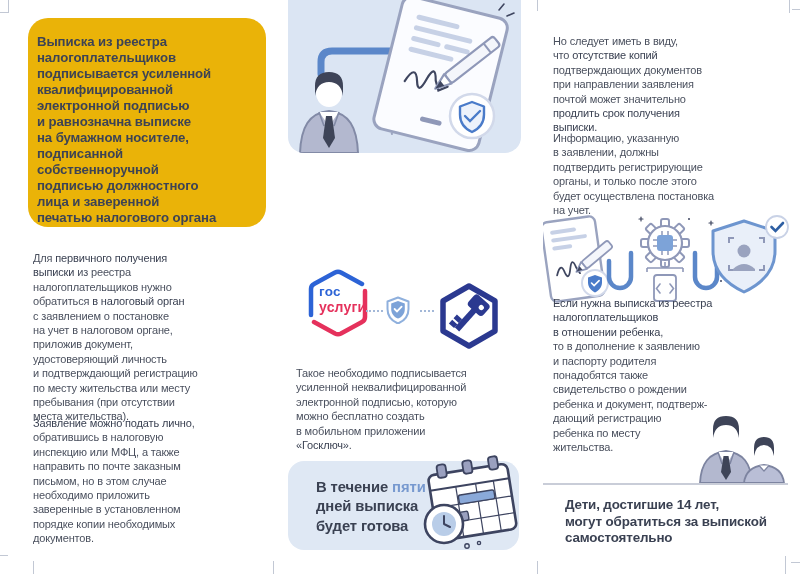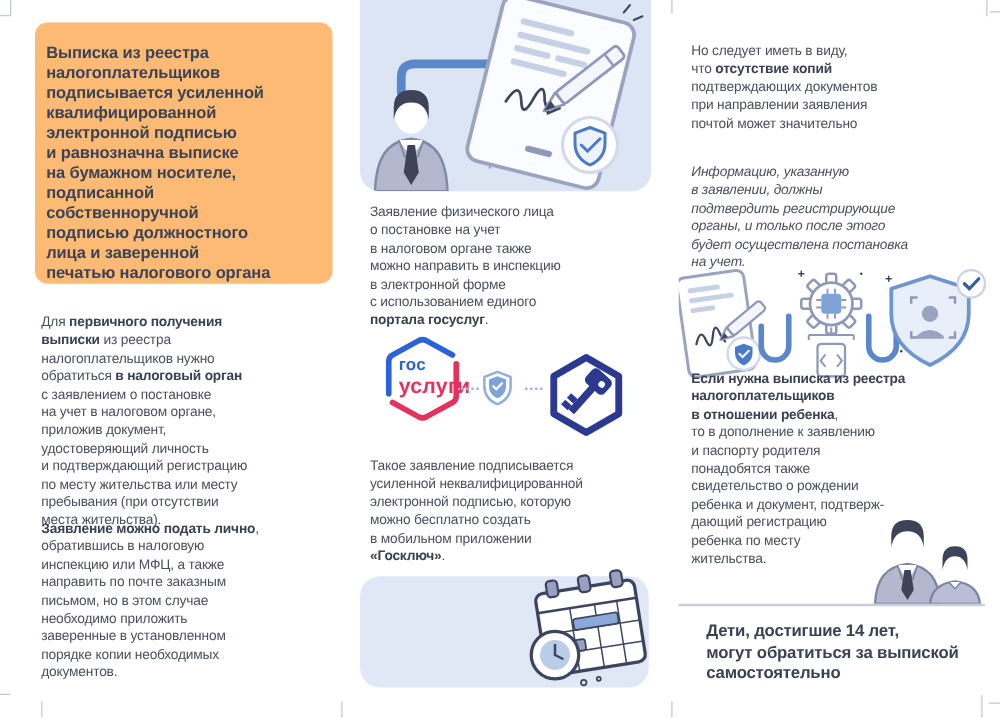--- a/index.html
+++ b/index.html
@@ -1,47 +1,47 @@
 <!DOCTYPE html>
 <html><head>
 <meta charset="utf-8">
 <style>
   html,body{margin:0;padding:0;background:#fff;}
   .page{position:relative;width:800px;height:574px;background:#ffffff;overflow:hidden;
         font-family:"Liberation Sans","DejaVu Sans",sans-serif;color:#4a505e;}
   .abs{position:absolute;}
   .para{position:absolute;white-space:pre-line;font-size:11px;line-height:14.4px;
         letter-spacing:-0.15px;color:#4a505e;}
-  .para .b,.bold{font-weight:bold;color:#3a4152;}
+  .para .b,.bold{font-weight:normal;color:#3a4152;}
   .mark{position:absolute;background:#c2c8d4;}
 
-  #note-box{left:28px;top:18px;width:238px;height:209px;background:#fdba74;border-radius:10px;}
+  #note-box{left:28px;top:18px;width:238px;height:209px;background:#eab308;border-radius:20px;}
   #note-text{position:absolute;left:9px;top:16px;width:222px;font-weight:bold;font-size:13.2px;
              line-height:16px;color:#3d4354;white-space:pre-line;letter-spacing:-0.1px;}
   #p-l1{left:33px;top:251px;width:240px;}
   #p-l2{left:33px;top:416px;width:240px;}
 
   #hero-panel{left:288px;top:0;width:233px;height:153px;background:#dbe5f3;
               border-radius:0 0 16px 16px;overflow:hidden;}
   #p-m1{left:296px;top:163px;width:232px;}
   #logo-gosuslugi{left:306px;top:269px;width:64px;height:68px;}
   #gos-l1{position:absolute;left:13px;top:15px;font-size:13.5px;font-weight:bold;color:#2c63d6;letter-spacing:0.2px;}
-  #gos-l2{position:absolute;left:13px;top:30px;font-size:17px;font-weight:bold;color:#e5315c;letter-spacing:0.2px;}
+  #gos-l2{position:absolute;left:13px;top:30px;font-size:14px;font-weight:bold;color:#e5315c;letter-spacing:0.2px;}
   #dots-1{left:366px;top:310px;width:17px;height:0;border-top:2.5px dotted #a3b8d8;}
   #shield-small{left:386px;top:296px;width:24px;height:28px;}
   #dots-2{left:420px;top:310px;width:14px;height:0;border-top:2.5px dotted #a3b8d8;}
   #logo-goskey{left:436px;top:283px;width:66px;height:66px;}
   #p-m2{left:296px;top:366px;width:236px;}
   #ready-box{left:288px;top:461px;width:231px;height:89px;background:#dfe8f4;border-radius:16px;}
   #ready-text{position:absolute;left:316px;top:478px;width:170px;font-size:14.8px;line-height:19.4px;
               font-weight:bold;color:#3a4152;white-space:pre-line;letter-spacing:-0.1px;}
   #calendar{left:412px;top:448px;width:110px;height:104px;}
 
   #p-r1{left:553px;top:34px;width:242px;}
-  #p-r2{left:553px;top:131px;width:242px;font-style:italic;}
+  #p-r2{left:553px;top:131px;width:242px;}
   #process{left:543px;top:213px;width:248px;height:92px;}
   #p-r3{left:553px;top:296px;width:242px;}
   #people{left:694px;top:415px;width:94px;height:68px;}
   #divider{left:543px;top:483px;width:245px;height:1.5px;background:#c9cdd8;}
   #p-r4{left:565px;top:497px;width:242px;font-weight:bold;color:#3a4152;font-size:13.4px;line-height:16.5px;}
 </style>
 </head>
 <body>
 
 <div class="page">
@@ -115,27 +115,20 @@
         <path d="M12,153 C13,127 21,113 41,111 C61,113 69,127 70,153 Z" fill="#b3b8cf" stroke="#828aa6" stroke-width="2"></path>
         <path d="M31,112 L41,126 L51,112 Z" fill="#fff"></path>
         <path d="M31,112 L36,126 M51,112 L46,126" stroke="#828aa6" stroke-width="1.6" fill="none"></path>
         <path d="M38,116 h6 l3,22 -6,10 -6,-10 Z" fill="#3e4458"></path>
         <ellipse cx="41" cy="93" rx="13" ry="14" fill="#fff"></ellipse>
         <path d="M27,96 L27,86 Q27,72 41,72 Q55,72 55,86 L55,96 Q53,82 41,82 Q29,82 27,96 Z" fill="#3e4458"></path>
       </g>
     </svg>
   </div>
 
-  <div class="para" id="p-m1"><span>Заявление физического лица
-о постановке на учет
-в налоговом органе также
-можно направить в инспекцию
-в электронной форме
-с использованием единого
-</span><span class="b">портала госуслуг</span><span>.</span></div>
 
   <div class="abs" id="logo-gosuslugi">
     <svg viewBox="0 0 64 68" width="64" height="68">
       <path d="M5,46 L5,20 Q5,16.5 8,15 L29,3.5 Q32,2 35,3.5 L56,15" fill="none" stroke="#2c63d6" stroke-width="4.5" stroke-linecap="round"></path>
       <path d="M59,22 L59,48 Q59,51.5 56,53 L35,64.5 Q32,66 29,64.5 L8,53" fill="none" stroke="#e5315c" stroke-width="4.5" stroke-linecap="round"></path>
     </svg>
     <div id="gos-l1">гос</div>
     <div id="gos-l2">услуги</div>
   </div>
 
@@ -157,28 +150,31 @@
       <g transform="translate(33,33) rotate(42)" fill="#2b3990">
         <rect x="-10" y="-22" width="20" height="15" rx="4"></rect>
         <circle cx="3.5" cy="-14.5" r="2.6" fill="#fff"></circle>
         <rect x="-3" y="-8" width="6" height="26"></rect>
         <rect x="-10" y="7" width="7" height="5"></rect>
         <rect x="-10" y="14" width="7" height="5"></rect>
       </g>
     </svg>
   </div>
 
-  <div class="para" id="p-m2"><span>Такое заявление подписывается
+  <div class="para" id="p-m2"><span>Такое необходимо подписывается
 усиленной неквалифицированной
 электронной подписью, которую
 можно бесплатно создать
 в мобильном приложении
 </span><span class="b">«Госключ»</span><span>.</span></div>
 
   <div class="abs" id="ready-box"></div>
+  <div id="ready-text"><span class="b">В течение </span><span class="b" style="color: rgb(119, 153, 207);">пяти</span><span class="b">
+дней выписка
+будет готова</span></div>
 
   <div class="abs" id="calendar">
     <svg viewBox="0 0 110 104" width="110" height="104">
       <g transform="rotate(-9 55 52)">
         <rect x="20" y="22" width="80" height="66" rx="6" fill="#fff" stroke="#3d4460" stroke-width="2.6"></rect>
         <line x1="20" y1="37" x2="100" y2="37" stroke="#3d4460" stroke-width="2"></line>
         <g fill="#9aa0bf" stroke="#3d4460" stroke-width="1.8">
           <rect x="30" y="13" width="9" height="13" rx="3"></rect>
           <rect x="56" y="13" width="9" height="13" rx="3"></rect>
           <rect x="82" y="13" width="9" height="13" rx="3"></rect>
@@ -199,21 +195,22 @@
       <circle cx="55" cy="98" r="2.2" fill="none" stroke="#3d4460" stroke-width="1.4"></circle>
       <circle cx="67" cy="95" r="1.6" fill="none" stroke="#3d4460" stroke-width="1.4"></circle>
     </svg>
   </div>
 
   <div class="para" id="p-r1"><span>Но следует иметь в виду,
 что </span><span class="b">отсутствие копий</span><span>
 подтверждающих документов
 при направлении заявления
 почтой может значительно
-</span></div>
+</span><span class="b">продлить срок получения
+выписки.</span></div>
   <div class="para" id="p-r2">Информацию, указанную
 в заявлении, должны
 подтвердить регистрирующие
 органы, и только после этого
 будет осуществлена постановка
 на учет.</div>
 
   <div class="abs" id="process">
     <svg viewBox="0 0 248 92" width="248" height="92">
       <g transform="translate(30,46) rotate(-8)">

